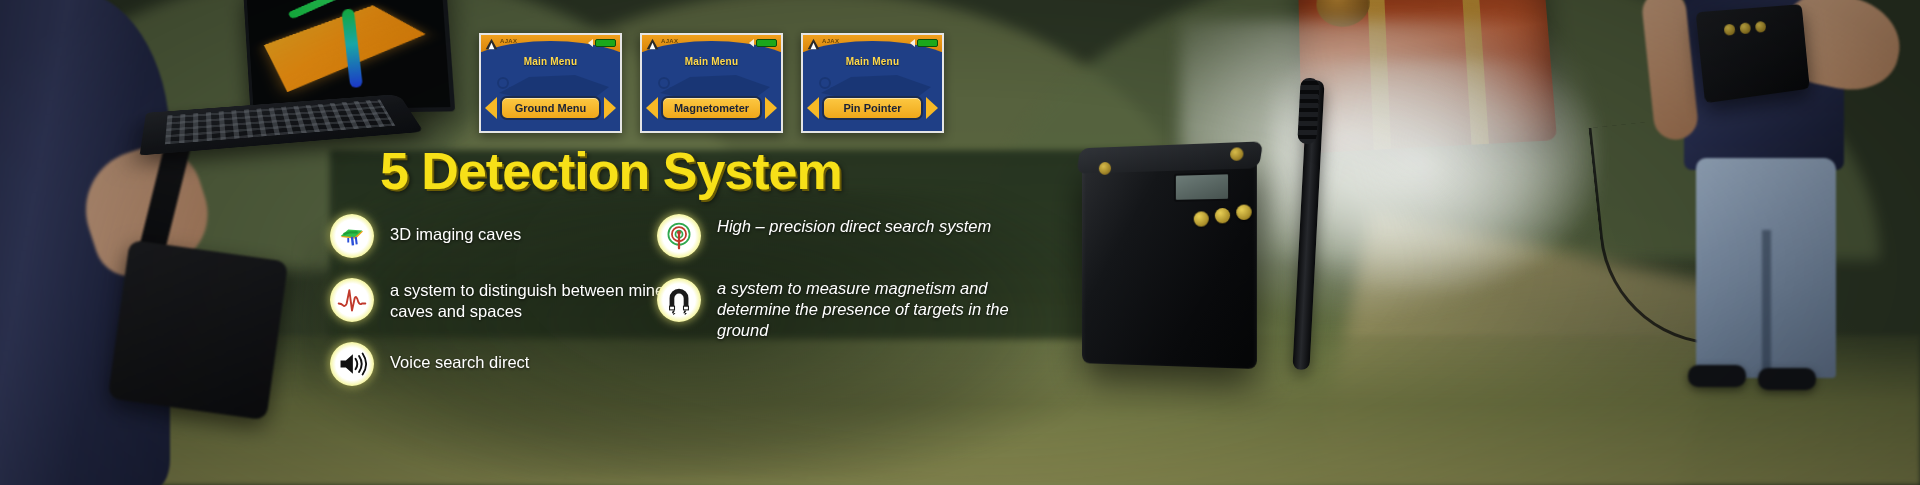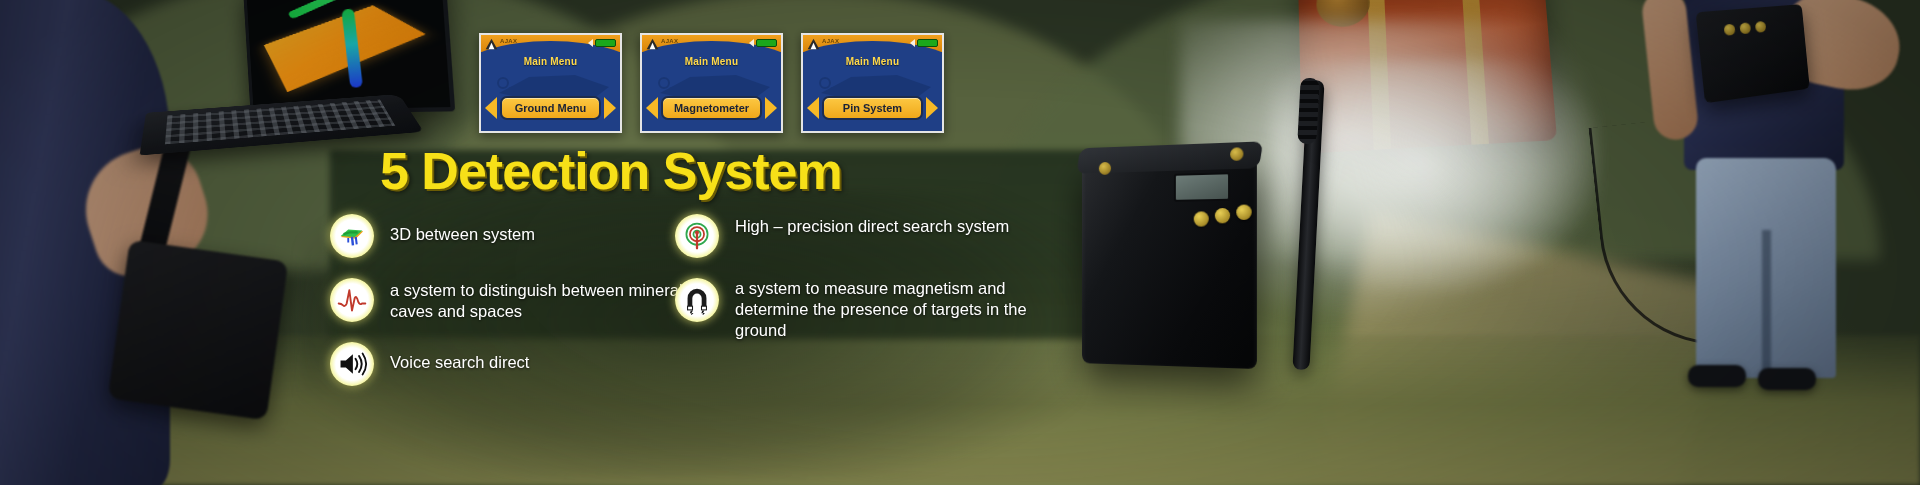--- a/index.html
+++ b/index.html
@@ -355,21 +355,21 @@
       3px 3px 5px rgba(0,0,0,.55);
     white-space:nowrap;
   }
 
   
   .features {
     position:absolute; left:330px; top:214px; width:700px;
   }
   .feat-col { position:absolute; }
   .feat-col.left { left:0; top:0; }
-  .feat-col.right { left:345px; top:0; }
+  .feat-col.right { left:327px; top:0;font-style:italic; }
   .feat {
     display:flex; align-items:flex-start; gap:16px;
     margin-bottom:20px;
   }
   .feat-icon {
     flex:none;
     width:44px; height:44px; border-radius:50%;
     background:radial-gradient(circle at 50% 50%, #ffffff 52%, #f2f27a 78%, #e3e34e 100%);
     box-shadow:0 0 10px rgba(240,240,120,.75), 0 1px 4px rgba(0,0,0,.5);
     display:flex; align-items:center; justify-content:center;
@@ -521,21 +521,21 @@
       </div>
       <div class="panel-curve"></div>
       <div class="panel-title">Main Menu</div>
       <svg class="panel-art" viewBox="0 0 130 34">
         <path d="M10 24 L40 8 L86 6 L120 18 L104 30 L46 32 Z" fill="#0d2350"></path>
         <path d="M20 20 L52 12 L92 12 L112 20" stroke="#0d2350" stroke-width="3" fill="none"></path>
         <circle cx="14" cy="14" r="5" fill="none" stroke="#0d2350" stroke-width="2"></circle>
       </svg>
       <div class="panel-row">
         <div class="arrow-l"></div>
-        <div class="panel-btn">Pin System</div>
+        <div class="panel-btn">Pin Pointer</div>
         <div class="arrow-r"></div>
       </div>
     </div>
   </div>
 
   <div class="headline">5 Detection System</div>
 
   <div class="features">
 
     <div class="feat-col left">
@@ -544,21 +544,21 @@
         <div class="feat-icon">
           <svg viewBox="0 0 32 32" width="30" height="30">
             <path d="M4 17 L13 10 L28 11 L20 19 Z" fill="#f0a018"></path>
             <path d="M4 16 L12 9 L27 10 L19 17 Z" fill="#2fbf4a"></path>
             <path d="M7 14 L14 12 L22 12" stroke="#1d9e36" stroke-width="2.4" fill="none"></path>
             <path d="M16 17 L17 26" stroke="#2b4fd8" stroke-width="2.6" fill="none"></path>
             <path d="M20 17 L21 25" stroke="#2b4fd8" stroke-width="2.2" fill="none"></path>
             <path d="M12 18 L12 23" stroke="#2b4fd8" stroke-width="2" fill="none"></path>
           </svg>
         </div>
-        <div class="feat-text">3D between system</div>
+        <div class="feat-text">3D imaging caves</div>
       </div>
 
       <div class="feat two-line">
         <div class="feat-icon">
           <svg viewBox="0 0 36 36" width="32" height="32">
             <path d="M3 22 Q6 22 8 24 Q10 26 12 22 L15 7 L18 30 L21 16 Q23 12 25 20 Q27 24 29 22 L33 22" stroke="#c0392b" stroke-width="2.1" fill="none" stroke-linecap="round" stroke-linejoin="round"></path>
           </svg>
         </div>
         <div class="feat-text">a system to distinguish between minerals, caves and spaces</div>
       </div>

